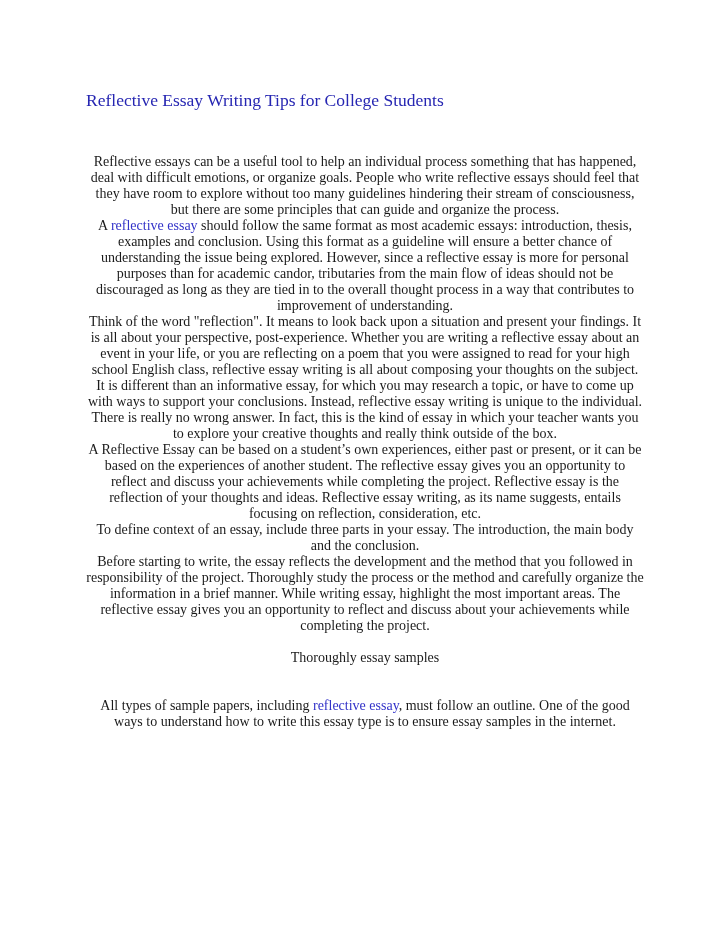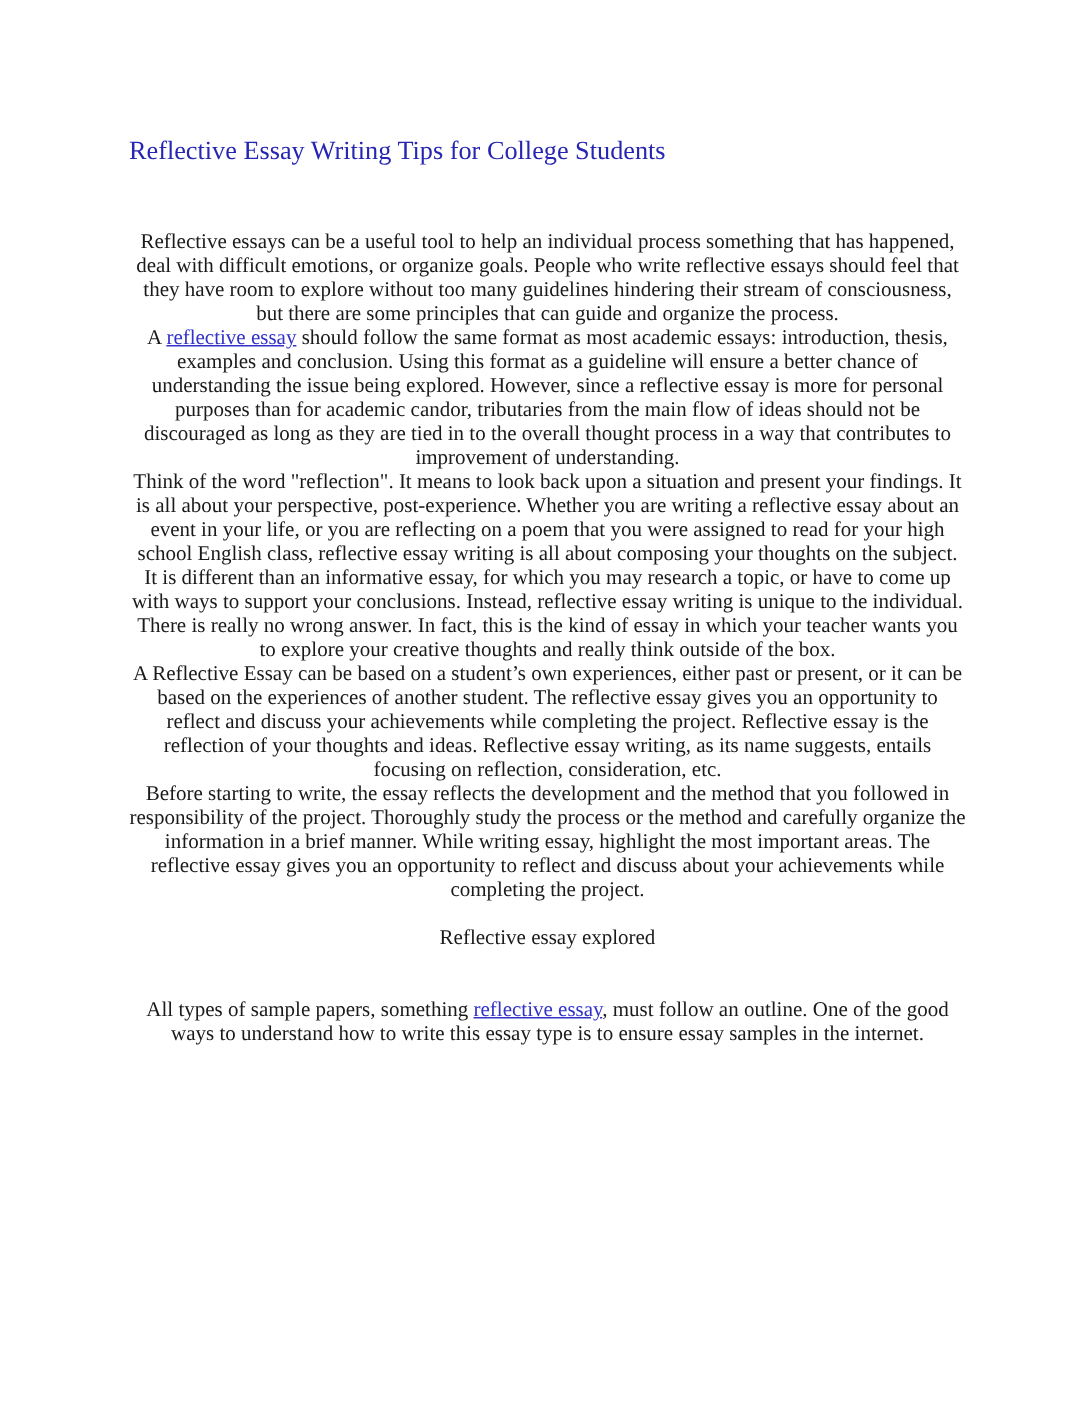--- a/index.html
+++ b/index.html
@@ -28,35 +28,35 @@
     color: var(--title-color, #2626b2);
     margin: 0 0 44px 0;
   }
   .doc-body .para {
     margin: 0;
     min-height: 16px;
     text-align: center;
   }
   .link {
     color: var(--link-color, #3232c8);
-    text-decoration: underline;
     cursor: pointer;
   }
 </style>
 </head>
 <body>
 
 <div class="page">
   <h1 class="doc-title">Reflective Essay Writing Tips for College Students</h1>
   <div class="doc-body">
       <p class="para"><span>Reflective essays can be a useful tool to help an individual process something that has happened, deal with difficult emotions, or organize goals. People who write reflective essays should feel that they have room to explore without too many guidelines hindering their stream of consciousness, but there are some principles that can guide and organize the process.</span></p>
       <p class="para"><span>A </span><span class="link">reflective essay</span><span> should follow the same format as most academic essays: introduction, thesis, examples and conclusion. Using this format as a guideline will ensure a better chance of understanding the issue being explored. However, since a reflective essay is more for personal purposes than for academic candor, tributaries from the main flow of ideas should not be discouraged as long as they are tied in to the overall thought process in a way that contributes to improvement of understanding.</span></p>
       <p class="para"><span>Think of the word "reflection". It means to look back upon a situation and present your findings. It is all about your perspective, post-experience. Whether you are writing a reflective essay about an event in your life, or you are reflecting on a poem that you were assigned to read for your high school English class, reflective essay writing is all about composing your thoughts on the subject.</span></p>
       <p class="para"><span>It is different than an informative essay, for which you may research a topic, or have to come up with ways to support your conclusions. Instead, reflective essay writing is unique to the individual. There is really no wrong answer. In fact, this is the kind of essay in which your teacher wants you to explore your creative thoughts and really think outside of the box.</span></p>
       <p class="para"><span>A Reflective Essay can be based on a student’s own experiences, either past or present, or it can be based on the experiences of another student. The reflective essay gives you an opportunity to reflect and discuss your achievements while completing the project. Reflective essay is the reflection of your thoughts and ideas. Reflective essay writing, as its name suggests, entails focusing on reflection, consideration, etc.</span></p>
+      <p class="para"><span>To define context of an essay, include three parts in your essay. The introduction, the main body and the conclusion.</span></p>
       <p class="para"><span>Before starting to write, the essay reflects the development and the method that you followed in responsibility of the project. Thoroughly study the process or the method and carefully organize the information in a brief manner. While writing essay, highlight the most important areas. The reflective essay gives you an opportunity to reflect and discuss about your achievements while completing the project.</span></p>
       <p class="para"><span></span></p>
-      <p class="para"><span>Reflective essay explored</span></p>
+      <p class="para"><span>Thoroughly essay samples</span></p>
       <p class="para"><span></span></p>
       <p class="para"><span></span></p>
-      <p class="para"><span>All types of sample papers, something </span><span class="link">reflective essay</span><span>, must follow an outline. One of the good ways to understand how to write this essay type is to ensure essay samples in the internet.</span></p>
+      <p class="para"><span>All types of sample papers, including </span><span class="link">reflective essay</span><span>, must follow an outline. One of the good ways to understand how to write this essay type is to ensure essay samples in the internet.</span></p>
     </div>
 </div>
 
 </body></html>

